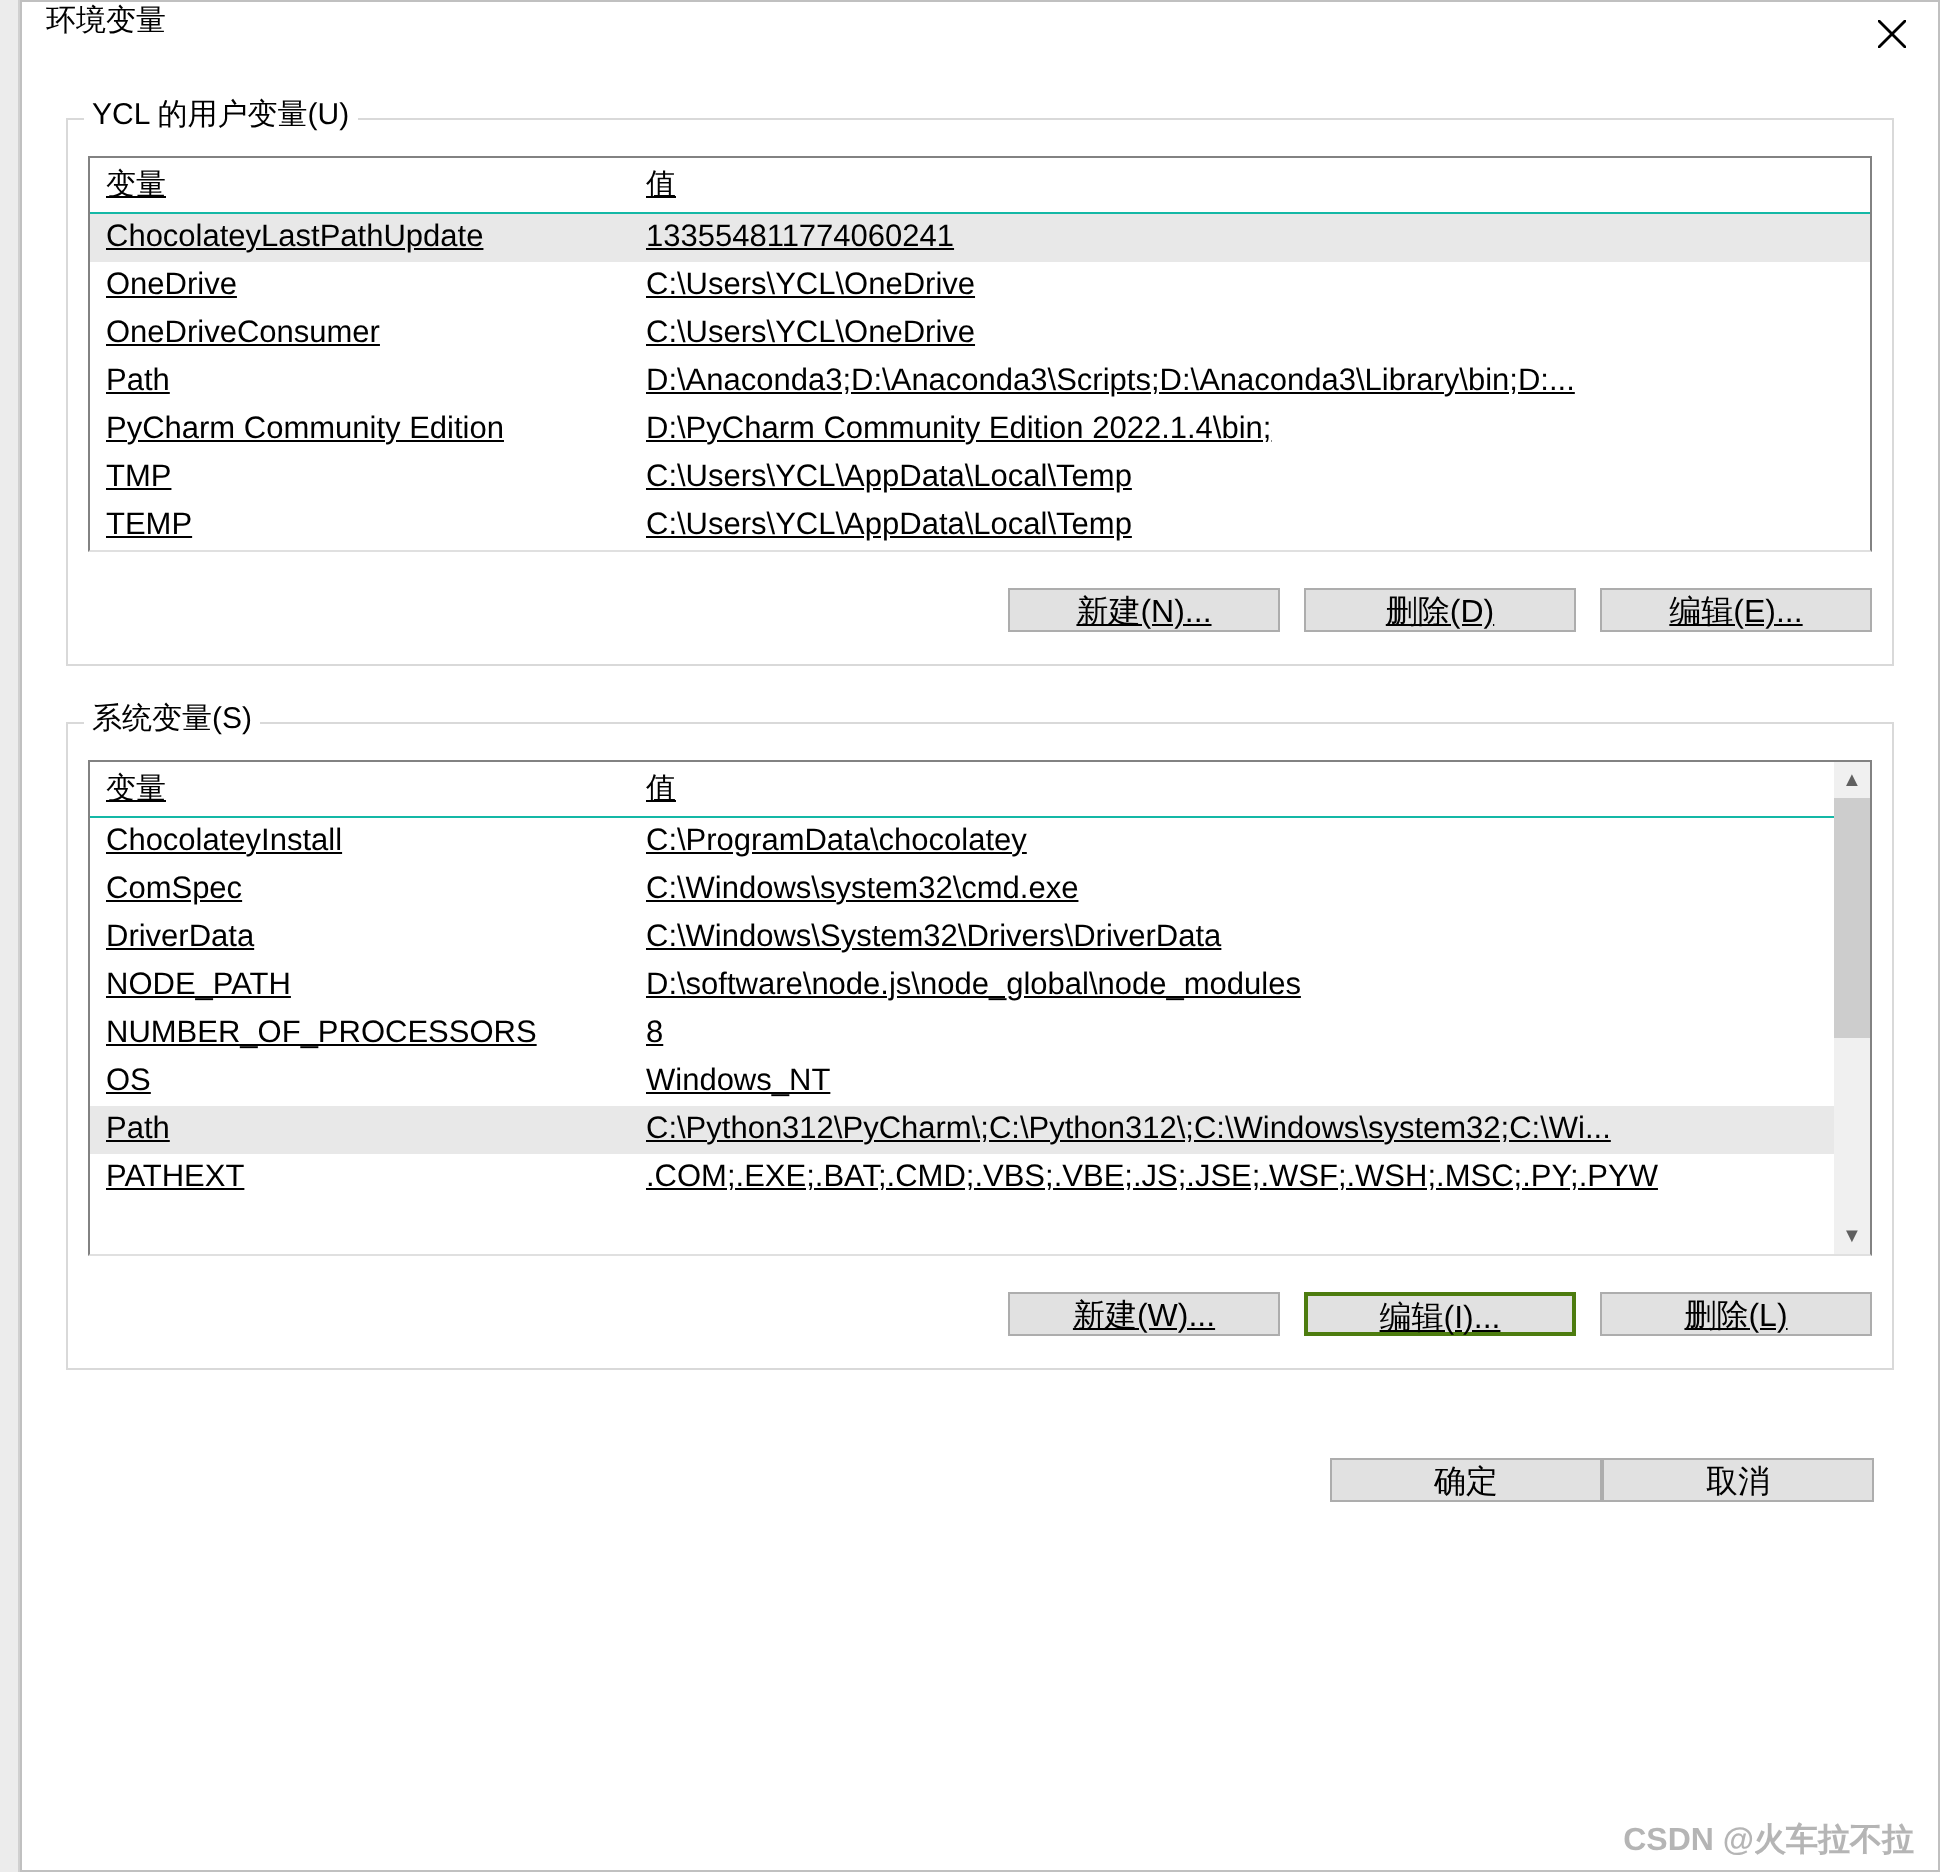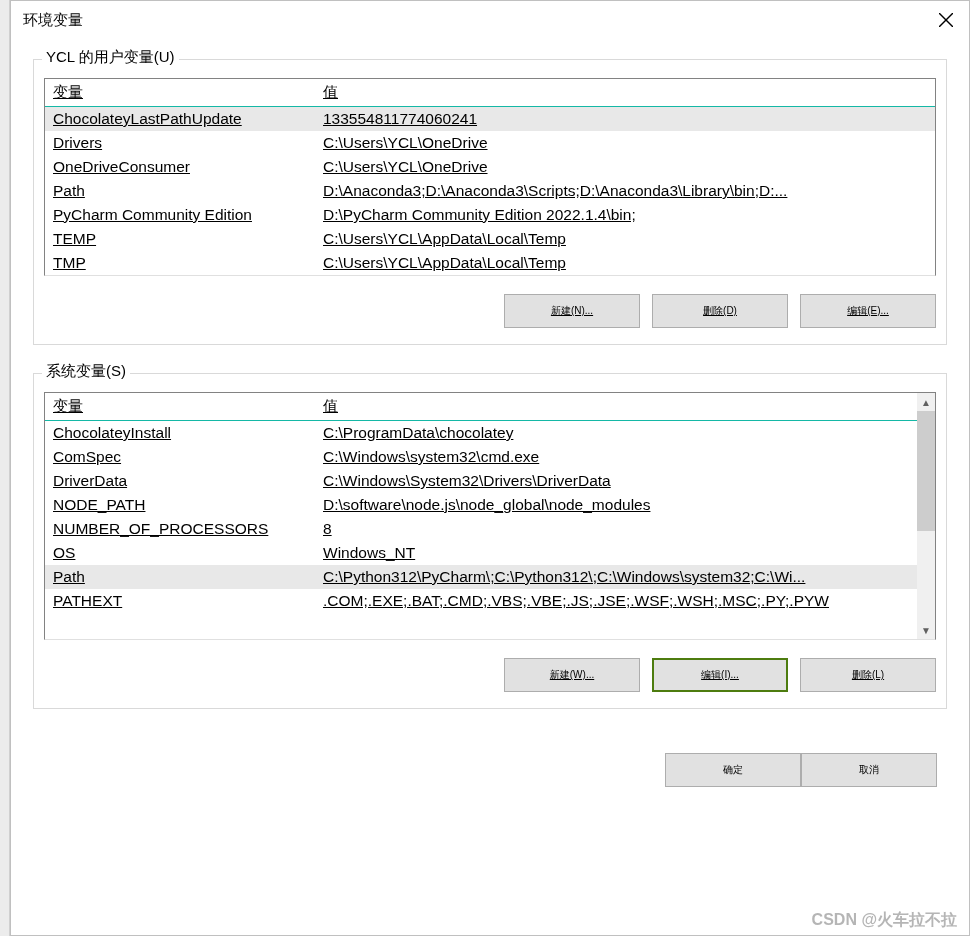--- a/index.html
+++ b/index.html
@@ -17,21 +17,20 @@
     position: absolute;
     left: 10px;
     top: 0;
     width: 960px;
     height: 936px;
     background: #ffffff;
     border: 1px solid #c0c0c0;
   }
   .titlebar {
     display: flex;
-    align-items: center;
     justify-content: space-between;
     height: 38px;
     padding: 0 0 0 12px;
     background: #ffffff;
   }
   .titlebar .title { font-size: 15px; color: #000; }
   .titlebar .close {
     width: 46px; height: 32px;
     display: flex; align-items: center; justify-content: center;
     cursor: pointer;
@@ -88,25 +87,25 @@
   }
   tr.selected td { background: #e8e8e8; }
   .btn-row {
     display: flex;
     justify-content: flex-end;
     gap: 12px;
     margin-top: 18px;
   }
   button.btn {
     width: 136px;
-    height: 34px;
+    height: 22px;
     background: #e1e1e1;
     border: 1px solid #adadad;
     font-family: inherit;
-    font-size: 10px;
+    font-size: 16px;
     cursor: pointer;
   }
   button.btn.focus {
     border: 2px solid #4d7c0f;
     background: #e1e1e1;
   }
   .dialog-buttons {
     display: flex;
     justify-content: flex-end;
     padding: 6px 32px 6px 0;
@@ -177,41 +176,41 @@
               <th>变量</th>
               <th>值</th>
             </tr>
           </thead>
           <tbody id="user-rows">
               <tr class="selected">
                 <td>ChocolateyLastPathUpdate</td>
                 <td>133554811774060241</td>
               </tr>
               <tr>
-                <td>Drivers</td>
+                <td>OneDrive</td>
                 <td>C:\Users\YCL\OneDrive</td>
               </tr>
               <tr>
                 <td>OneDriveConsumer</td>
                 <td>C:\Users\YCL\OneDrive</td>
               </tr>
               <tr>
                 <td>Path</td>
                 <td>D:\Anaconda3;D:\Anaconda3\Scripts;D:\Anaconda3\Library\bin;D:...</td>
               </tr>
               <tr>
                 <td>PyCharm Community Edition</td>
                 <td>D:\PyCharm Community Edition 2022.1.4\bin;</td>
               </tr>
               <tr>
+                <td>TMP</td>
+                <td>C:\Users\YCL\AppData\Local\Temp</td>
+              </tr>
+              <tr>
                 <td>TEMP</td>
-                <td>C:\Users\YCL\AppData\Local\Temp</td>
-              </tr>
-              <tr>
-                <td>TMP</td>
                 <td>C:\Users\YCL\AppData\Local\Temp</td>
               </tr>
             </tbody>
         </table>
       </div>
 
       <div class="btn-row">
         <button class="btn">新建(N)...</button>
         <button class="btn">删除(D)</button>
         <button class="btn">编辑(E)...</button>

